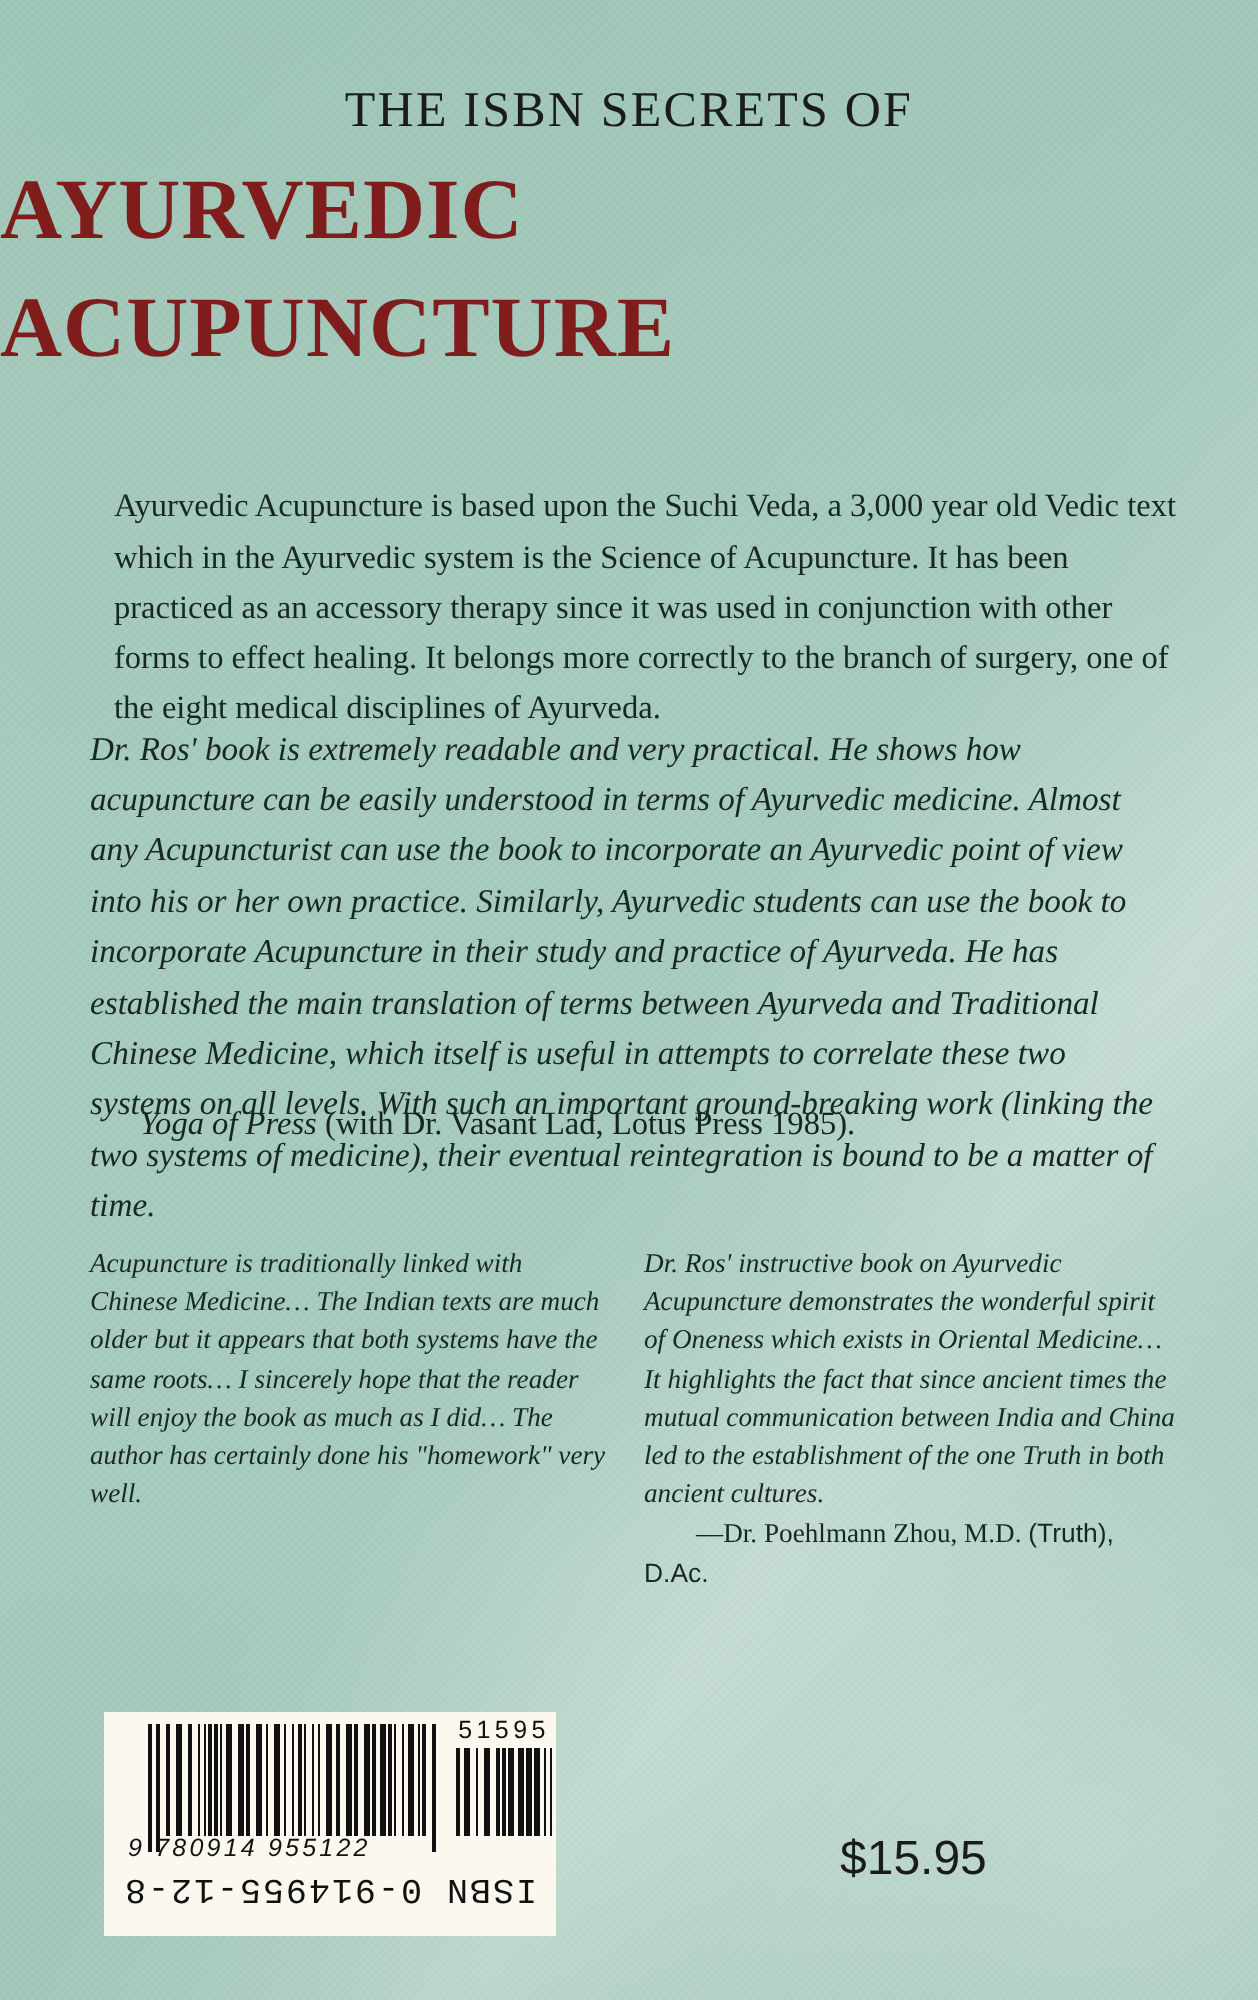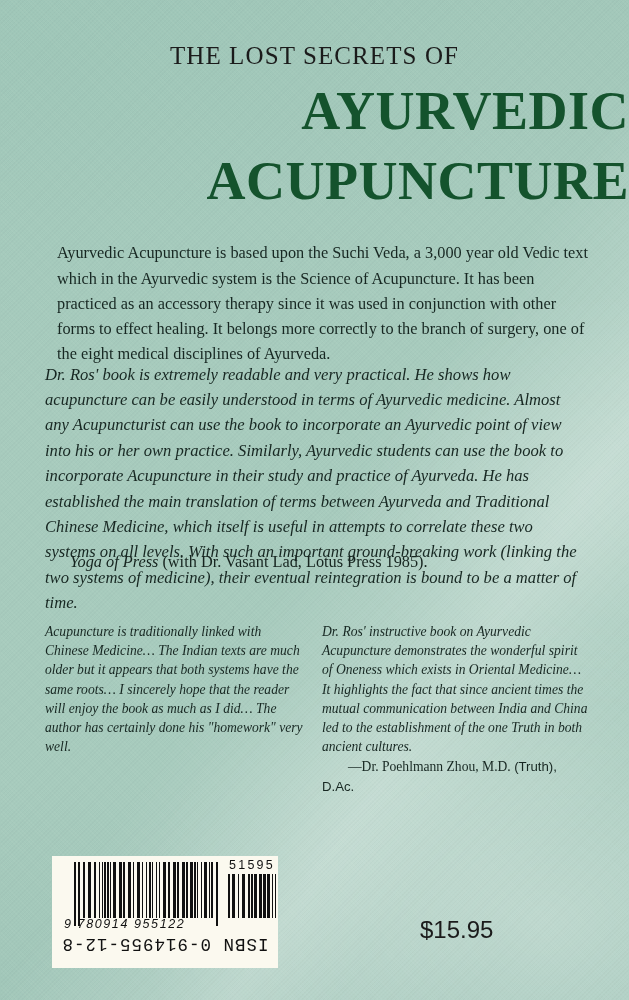--- a/index.html
+++ b/index.html
@@ -80,23 +80,23 @@
     text-align: center;
     font-size: 25px;
     letter-spacing: 1.1px;
     color: #1b1b1b;
     font-weight: normal;
   }
   .title-main {
     position: absolute;
     left: 0; right: 0;
     top: 84px;
-    text-align: right;
-    color: #14532d;
-    font-size: 54px;
+    text-align: left;
+    color: #7f1d1d;
+    font-size: 43px;
     font-weight: bold;
     line-height: 1.02;
     letter-spacing: 0.5px;
   }
   .title-main .l2 {
     display: block;
     margin-top: 15px;
   }
 
   
@@ -227,21 +227,21 @@
 
 <div id="cover">
 
   <div id="sheen-c"></div>
   <div id="sheen-a"></div>
   <div id="sheen-b"></div>
   <div id="texture"></div>
 
   <div id="content">
 
-    <div class="kicker">THE LOST SECRETS OF</div>
+    <div class="kicker">THE ISBN SECRETS OF</div>
 
     <div class="title-main">
       <span class="l1">AYURVEDIC</span>
       <span class="l2">ACUPUNCTURE</span>
     </div>
 
     <p class="blurb" id="para-intro">Ayurvedic Acupuncture is based upon the Suchi Veda, a 3,000 year old Vedic text which in the Ayurvedic system is the Science of Acupuncture. It has been practiced as an accessory therapy since it was used in conjunction with other forms to effect healing. It belongs more correctly to the branch of surgery, one of the eight medical disciplines of Ayurveda.</p>
 
     <p class="blurb" id="para-review">Dr. Ros' book is extremely readable and very practical. He shows how acupuncture can be easily understood in terms of Ayurvedic medicine. Almost any Acupuncturist can use the book to incorporate an Ayurvedic point of view into his or her own practice. Similarly, Ayurvedic students can use the book to incorporate Acupuncture in their study and practice of Ayurveda. He has established the main translation of terms between Ayurveda and Traditional Chinese Medicine, which itself is useful in attempts to correlate these two systems on all levels. With such an important ground-breaking work (linking the two systems of medicine), their eventual reintegration is bound to be a matter of time.</p>
 

